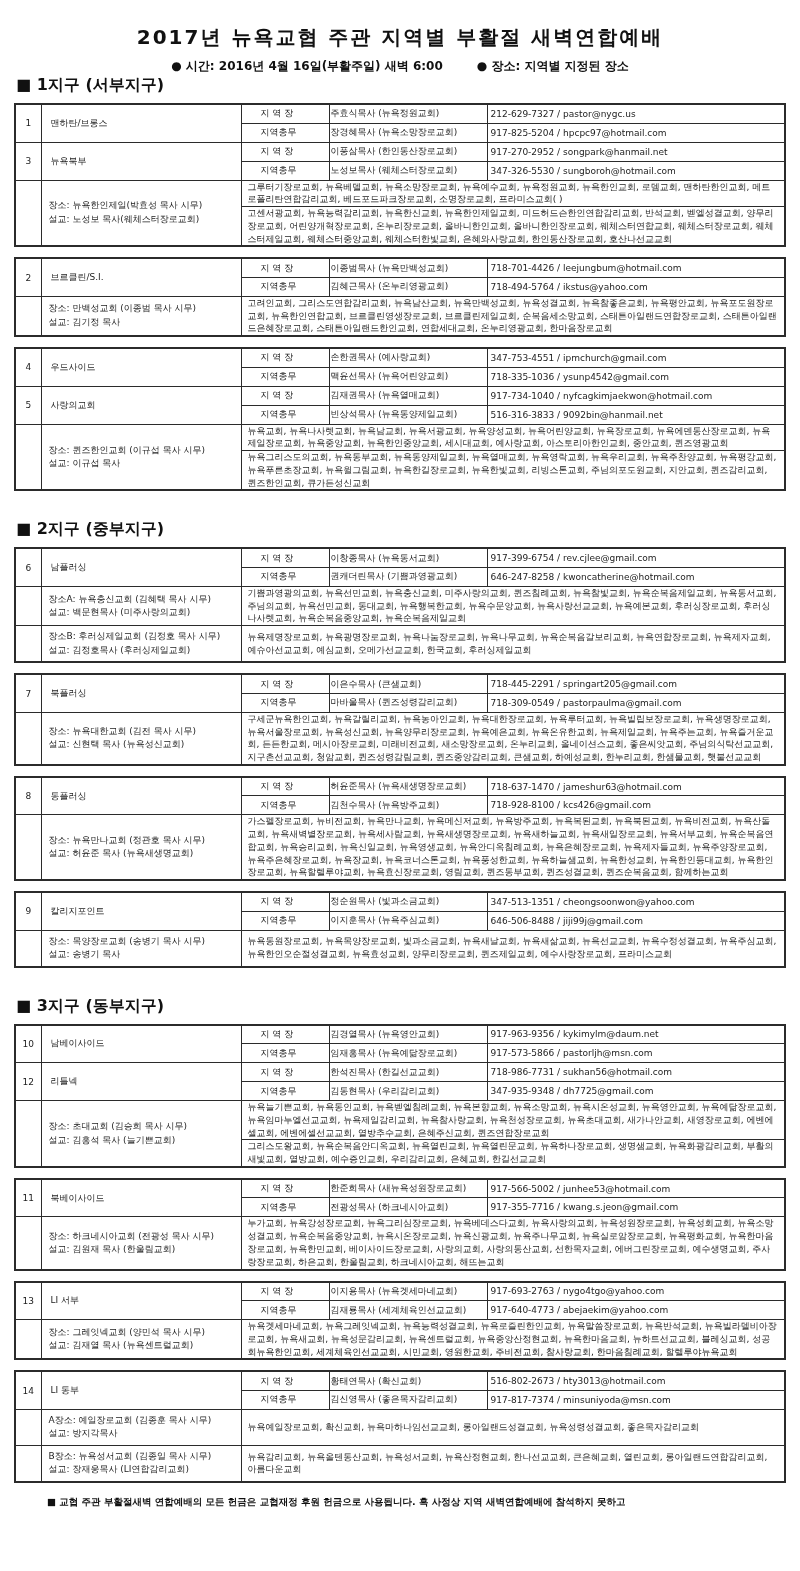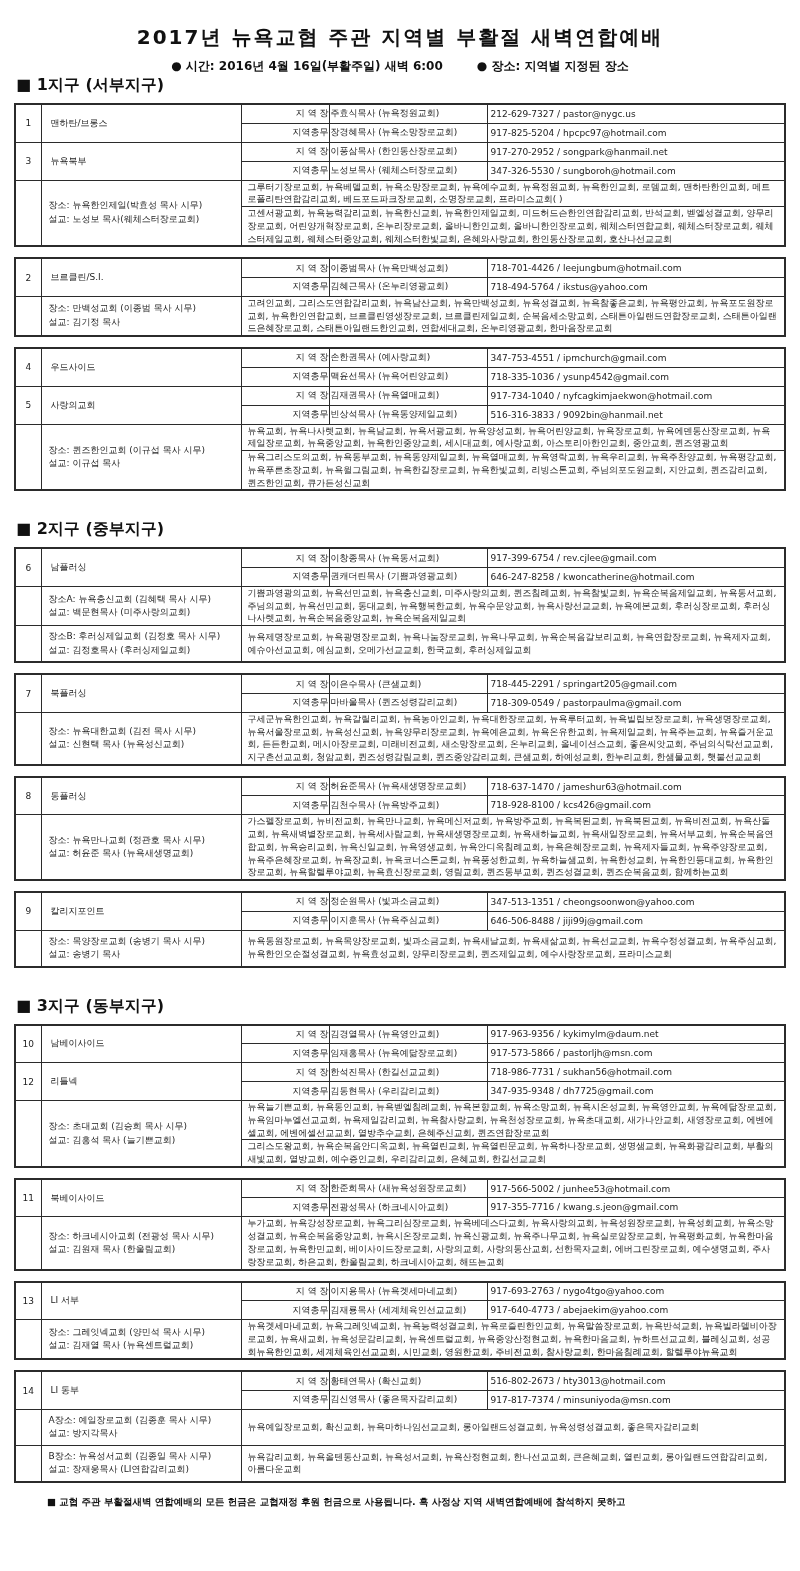--- a/index.html
+++ b/index.html
@@ -9,21 +9,21 @@
   .title { text-align:center; font-size:20px; font-weight:bold; letter-spacing:2px; color:#111; }
   .subtitle { text-align:center; font-size:12px; font-weight:bold; margin-top:7px; color:#111; }
   .subtitle .gap { display:inline-block; width:34px; }
   .section { margin-top:28px; }
   .section:first-child { margin-top:0; }
   .sec-head { font-size:16px; font-weight:bold; margin:0 0 7px 2px; color:#111; }
   table.grp { width:772px; border-collapse:collapse; border:2px solid #2b2b2b; margin-bottom:10px; table-layout:fixed; background:#fff; }
   table.grp td { border:1px solid #2b2b2b; font-size:9px; vertical-align:middle; color:#1c1c1c; }
   td.noc { width:26px; text-align:center; }
   td.namec { width:200px; padding-left:9px; }
-  td.rolec { width:88px; text-align:right;padding-left:19px; }
+  td.rolec { width:88px; text-align:left;padding-left:19px; }
   td.pastorc { width:158px; padding-left:1px;margin-left:8px; }
   td.contactc { padding-left:3px; }
   tr.region-row td { height:19px; }
   td.venuec { padding:4px 4px 4px 7px; }
   .vline { line-height:1.5; }
   td.churchc { padding:0 6px; line-height:1.42; }
   .footnote { width:706px; margin:6px auto 0 auto; font-size:9.5px; font-weight:bold; line-height:1.8; color:#111; }
 </style>
 </head>
 <body>

